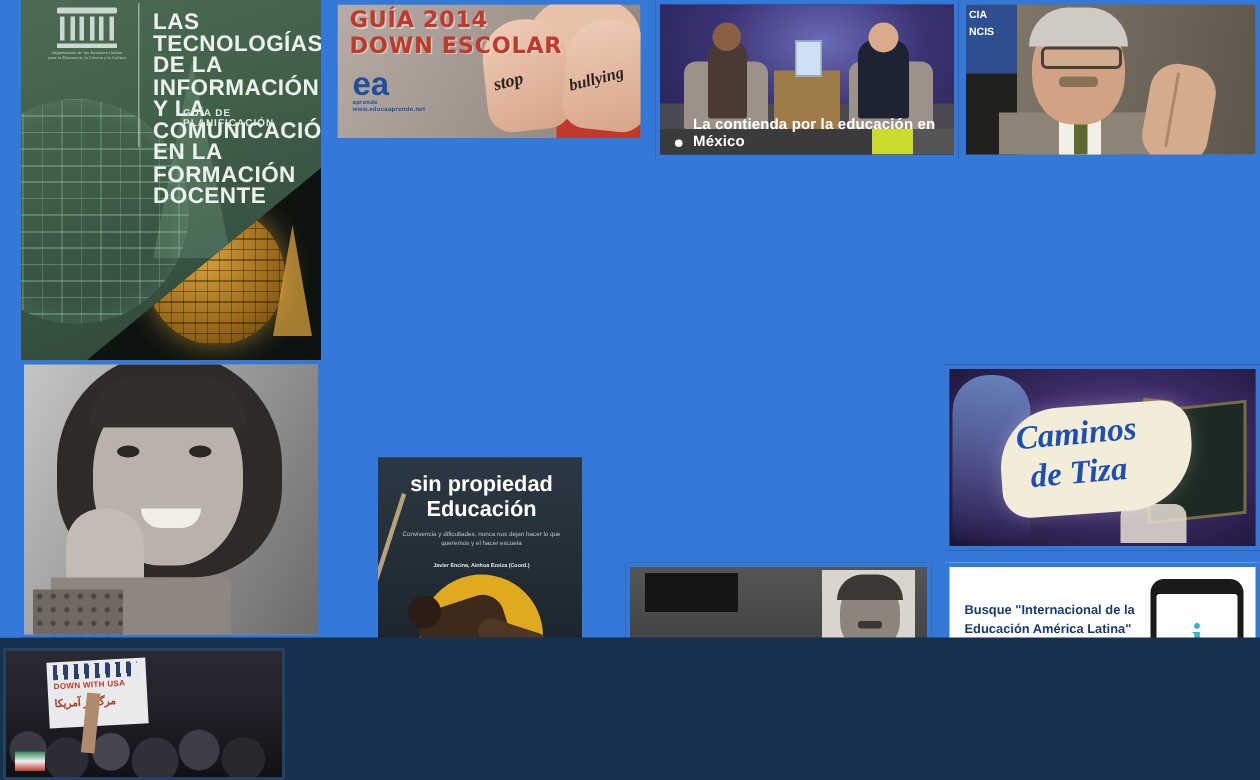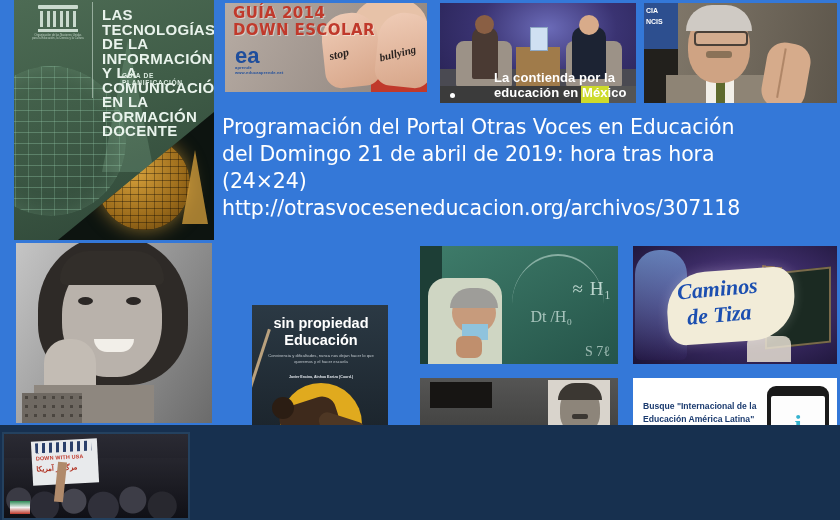--- a/index.html
+++ b/index.html
@@ -74,21 +74,21 @@
   .tv-chair.l{left:16px;}
   .tv-chair.r{right:14px;}
   .tv-person{position:absolute;bottom:24px;width:26px;height:52px;border-radius:10px 10px 2px 2px;}
   .tv-person.l{left:32px;background:#4a3a33;}
   .tv-person.l::before{content:"";position:absolute;left:3px;top:-12px;width:19px;height:19px;border-radius:50%;background:#8a5f44;}
   .tv-person.r{right:30px;background:#1c2333;width:34px;}
   .tv-person.r::before{content:"";position:absolute;left:7px;top:-12px;width:20px;height:20px;border-radius:50%;background:#d8ab8a;}
   .tv-table{position:absolute;left:50%;margin-left:-22px;bottom:16px;width:44px;height:40px;background:#a07b4a;}
   .tv-book{position:absolute;left:50%;margin-left:-8px;bottom:52px;width:16px;height:22px;background:#cfe0f2;border:1px solid #8fa9c4;}
   .tv-band{position:absolute;left:0;bottom:0;width:100%;height:17px;background:linear-gradient(90deg,#3b3b3b 0 72%,#cddb2b 72% 86%,#555 86% 100%);}
-  .tv-caption{position:absolute;left:22px;bottom:3px;color:#fff;font-size:13px;font-weight:700;letter-spacing:.1px;margin-left:32px;}
+  .tv-caption{position:absolute;left:22px;bottom:3px;color:#fff;font-size:10px;font-weight:700;letter-spacing:.1px;}
   .tv-dot{position:absolute;left:10px;bottom:5.5px;width:5px;height:5px;border-radius:50%;background:#fff;}
 
   
   .t-man{left:641px;top:0;width:199px;height:106px;background:#6f685c;border:3px solid #3478d8;box-sizing:border-box;}
   .mn-wall{position:absolute;inset:0;background:linear-gradient(100deg,#857c6e,#5d564b);}
   .mn-sign{position:absolute;left:0;top:0;width:30px;height:46px;background:#2d4f8f;color:#fff;font-size:7px;font-weight:700;line-height:11px;padding:2px;}
   .mn-dark{position:absolute;left:0;top:46px;width:34px;height:60px;background:#22201c;}
   .mn-head{position:absolute;left:44px;top:6px;width:62px;height:74px;border-radius:50% 50% 44% 44%;background:#cfa383;}
   .mn-hair{position:absolute;left:42px;top:2px;width:66px;height:26px;border-radius:30px 30px 0 0;background:#cfcac4;}
   .mn-glass{position:absolute;left:50px;top:28px;width:50px;height:11px;border:2px solid #4a4038;border-radius:4px;background:rgba(255,255,255,.1);}
@@ -279,26 +279,20 @@
     <div class="mn-suit"></div>
     <div class="mn-shirt"></div>
     <div class="mn-tie"></div>
     <div class="mn-head"></div>
     <div class="mn-hair"></div>
     <div class="mn-glass"></div>
     <div class="mn-mous"></div>
     <div class="mn-hands"></div>
   </div>
 
-  <div class="maintext">
-    <div>Programación del Portal Otras Voces en Educación</div>
-    <div>del Domingo 21 de abril de 2019: hora tras hora</div>
-    <div>(24×24)</div>
-    <div>http://otrasvoceseneducacion.org/archivos/307118</div>
-  </div>
 
   <div class="tile t-port">
     <div class="p-bg"></div>
     <div class="p-hair"></div>
     <div class="p-face"></div>
     <div class="p-fringe"></div>
     <div class="p-eye l"></div>
     <div class="p-eye r"></div>
     <div class="p-smile"></div>
     <div class="p-hand"></div>
@@ -316,34 +310,20 @@
     <div class="bk-rail"></div>
     <div class="bk-title">
       <div>sin propiedad</div>
       <div>Educación</div>
     </div>
     <div class="bk-sub">Convivencia y dificultades, nunca nos dejan hacer lo que queremos y el hacer escuela</div>
     <div class="bk-auth">Javier Encina, Ainhoa Ezeiza (Coord.)</div>
     <div class="bk-pub">VoLaPük</div>
   </div>
 
-  <div class="tile t-chalk">
-    <div class="ch-board"></div>
-    <div class="ch-left"></div>
-    <div class="ch-curve"></div>
-    <div class="ch-eq">≈ H₁</div>
-    <div class="ch-eq2">Dt /H₀</div>
-    <div class="ch-eq3">S 7ℓ</div>
-    <div class="ch-body">
-      <div class="ch-head"></div>
-      <div class="ch-hair"></div>
-      <div class="ch-collar"></div>
-      <div class="ch-fist"></div>
-    </div>
-  </div>
 
   <div class="tile t-tiza">
     <div class="tz-bg"></div>
     <div class="tz-fig"></div>
     <div class="tz-ladder"></div>
     <div class="tz-board"></div>
     <div class="tz-grp"></div>
     <div class="tz-logo"></div>
     <div class="tz-l1">Caminos</div>
     <div class="tz-l2">de Tiza</div>

